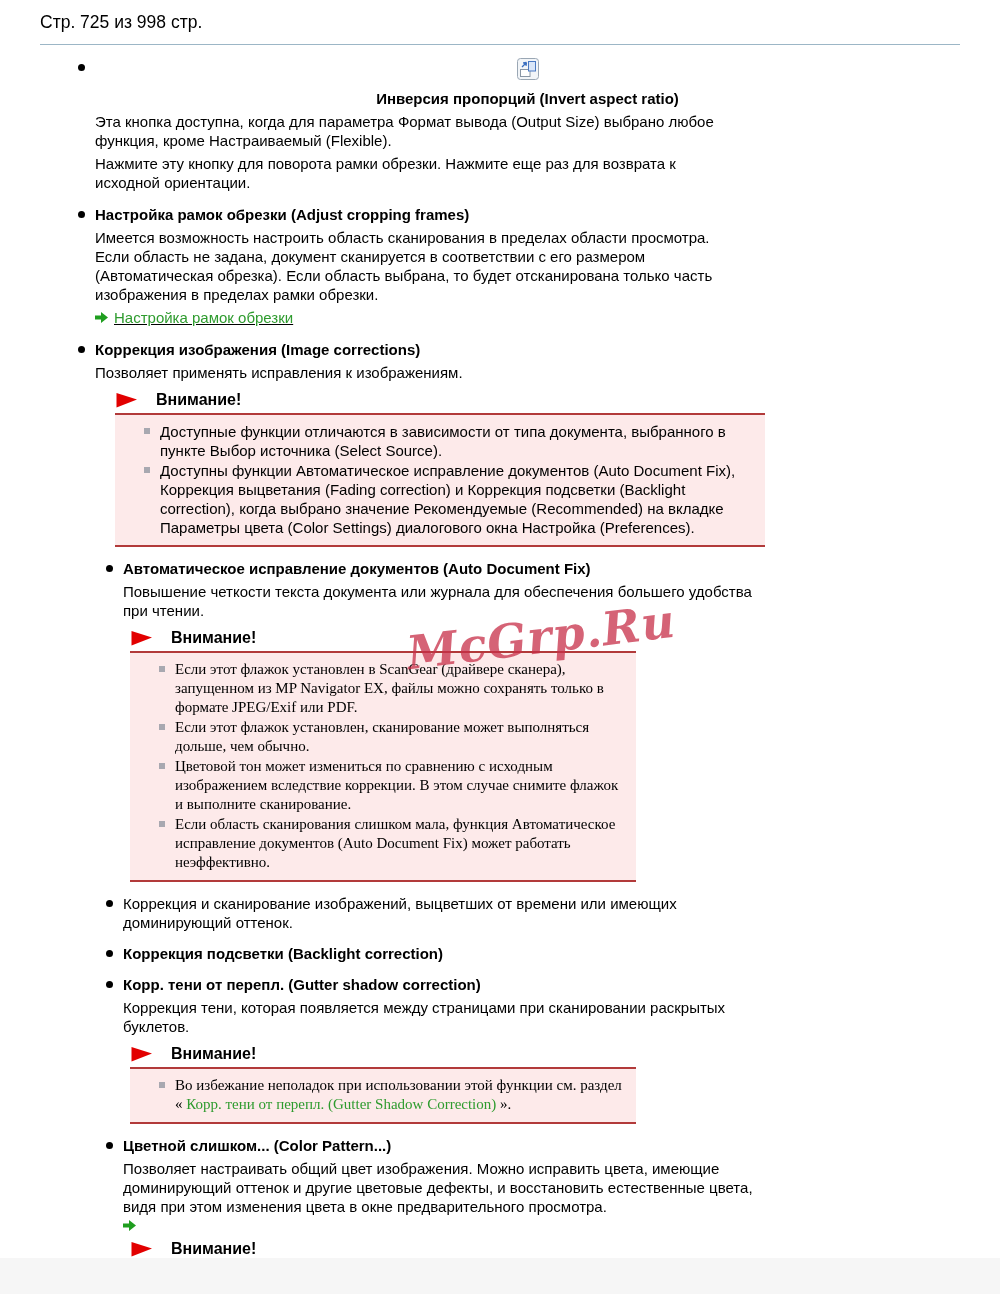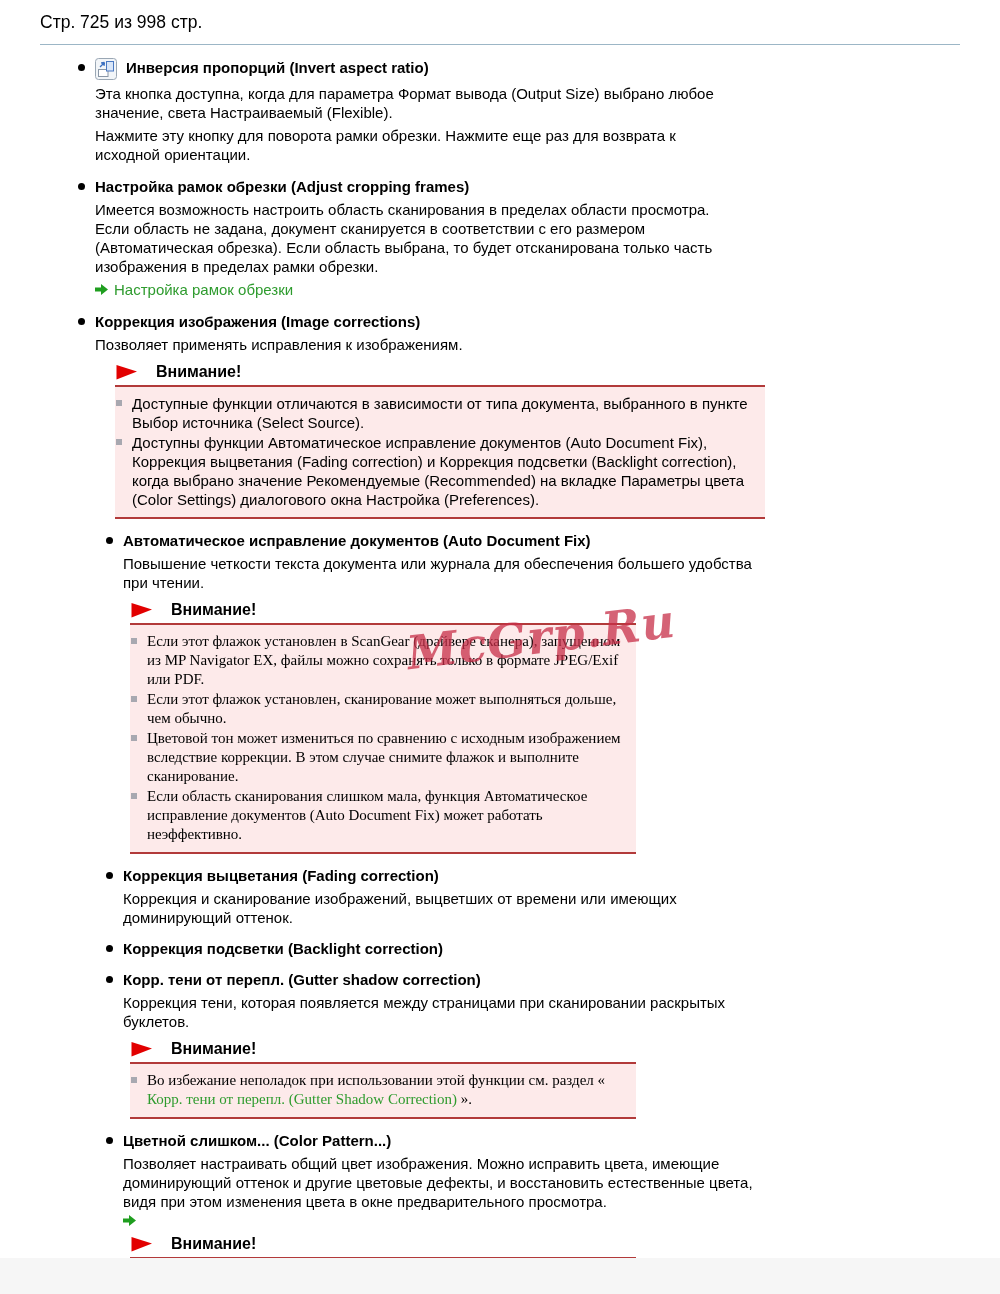--- a/index.html
+++ b/index.html
@@ -13,34 +13,34 @@
          padding: 12px 42px 0 40px; font-size: 17.5px; }
   .rule { height: 1px; background: #9cb6c6; margin: 11px 40px 0 40px; }
 
   .content { font-size: 15px; line-height: 19px; }
   section { position: relative; }
   .l1 { margin: 13px 40px 0 95px; }
   .l2 { margin: 12px 0 0 28px; }
   .dot { position: absolute; left: -17px; top: 6px; width: 7px; height: 7px;
          border-radius: 50%; background: #000; }
   .head { font-weight: bold; font-size: 15px; line-height: 19px; }
-  .iconhead { display: flex; align-items: flex-start; gap: 9px; min-height: 22px; }
+  .iconhead { display: flex; align-items: center; gap: 9px; min-height: 22px; flex-direction: column; }
   .body { margin: 4px 0 0 0; max-width: 648px; }
   .l2 .body { max-width: 640px; }
 
-  .linkline { display: flex; align-items: center; gap: 6px; margin-top: 4px; }
+  .linkline { display: flex; align-items: center; gap: 6px; margin-top: 4px; text-decoration: underline; }
   .green-link { color: #2e9b2e; text-decoration: none; cursor: pointer; }
 
   .warn { margin-top: 8px; }
   .w-l1 { margin-left: 20px; }
   .w-l2 { margin-left: 7px; }
   .warn-head { display: flex; align-items: center; gap: 18px; margin-bottom: 3px; }
   .warn-title { font-weight: bold; font-size: 16px; line-height: 20px; }
   .warn-box { background: #fdeaea; border-top: 2px solid #b23a3a;
-              border-bottom: 2px solid #b23a3a; padding: 6px 12px 7px 0; }
+              border-bottom: 2px solid #b23a3a; padding: 6px 12px 7px 28px; }
   .w-l1 .warn-box { width: 650px; }
   .w-l2 .warn-box { width: 506px; font-family: Liberation Serif, serif; }
   .witem { position: relative; padding-left: 17px; margin: 1px 0; }
   .sq { position: absolute; left: 1px; top: 6px; width: 6px; height: 6px; background: #a8a8b0; }
 
   .watermark {
     position: absolute; left: 406px; top: 610px;
     font-family: "DejaVu Serif", serif; font-style: italic; font-weight: bold;
     font-size: 46px; color: rgba(199, 47, 72, 0.75);
     transform: rotate(-7deg); white-space: nowrap; pointer-events: none;
@@ -68,21 +68,21 @@
         <span class="tool-icon">
           <svg width="22" height="22" viewBox="0 0 22 22">
             <rect x="0.5" y="0.5" width="21" height="21" rx="3" fill="#f2f5f8" stroke="#9aa7b4"></rect>
             <rect x="3.5" y="11.5" width="9.5" height="7" fill="#ffffff" stroke="#8a97a6"></rect>
             <rect x="11.5" y="3.5" width="7" height="9.5" fill="#d9e6f8" stroke="#4a79c2"></rect>
             <path d="M5 9 L9.5 4.5 M9.5 4.5 l-3.4 0.5 M9.5 4.5 l-0.5 3.4" stroke="#3a6fc0" stroke-width="1.3" fill="none"></path>
           </svg>
         </span>
         <span>Инверсия пропорций (Invert aspect ratio)</span>
       </div>
-      <p class="body">Эта кнопка доступна, когда для параметра Формат вывода (Output Size) выбрано любое значение, света Настраиваемый (Flexible).</p>
+      <p class="body">Эта кнопка доступна, когда для параметра Формат вывода (Output Size) выбрано любое функция, кроме Настраиваемый (Flexible).</p>
       <p class="body">Нажмите эту кнопку для поворота рамки обрезки. Нажмите еще раз для возврата к исходной ориентации.</p>
     </section>
 
     <section class="l1">
       <span class="dot"></span>
       <div class="head">Настройка рамок обрезки (Adjust cropping frames)</div>
       <p class="body">Имеется возможность настроить область сканирования в пределах области просмотра. Если область не задана, документ сканируется в соответствии с его размером (Автоматическая обрезка). Если область выбрана, то будет отсканирована только часть изображения в пределах рамки обрезки.</p>
       <div class="linkline">
         <span class="arrow">
           <svg width="13" height="11" viewBox="0 0 13 11">
@@ -149,21 +149,20 @@
             <div class="witem">
               <span class="sq"></span>
               <span>Если область сканирования слишком мала, функция Автоматическое исправление документов (Auto Document Fix) может работать неэффективно.</span>
             </div>
           </div>
         </div>
       </section>
 
       <section class="l2">
         <span class="dot"></span>
-        <div class="head">Коррекция выцветания (Fading correction)</div>
         <p class="body">Коррекция и сканирование изображений, выцветших от времени или имеющих доминирующий оттенок.</p>
       </section>
 
       <section class="l2">
         <span class="dot"></span>
         <div class="head">Коррекция подсветки (Backlight correction)</div>
       </section>
 
       <section class="l2">
         <span class="dot"></span>

